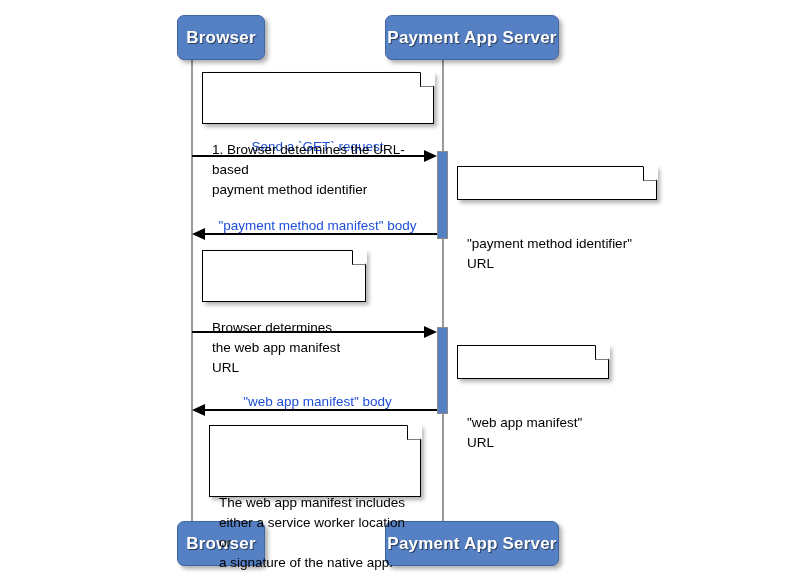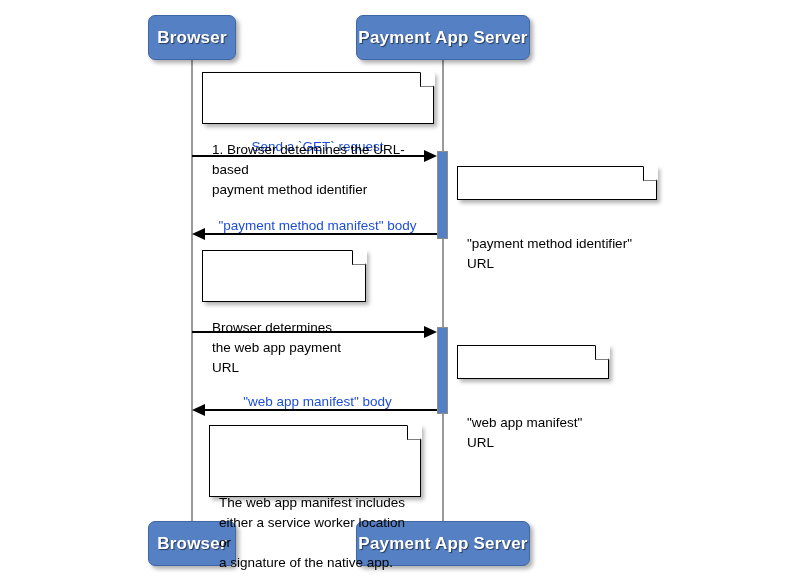--- a/index.html
+++ b/index.html
@@ -37,20 +37,21 @@
     font-size: 17px;
     font-weight: bold;
     display: flex;
     align-items: center;
     justify-content: center;
     letter-spacing: 0.2px;
     text-shadow: 1px 1px 1px rgba(0,0,0,0.55);
     box-shadow: 3px 3px 4px rgba(0,0,0,0.32);
     white-space: nowrap;
     z-index: 5;
+    margin-left: 29px;
   }
 
   
   .activation {
     position: absolute;
     box-sizing: border-box;
     width: 11px;
     background: #5580c4;
     border: 1px solid #8c8c8c;
     z-index: 4;
@@ -170,21 +171,21 @@
   <div class="msg-label" style="left:192px; top:218px; width:251px;">
     <span>"payment method manifest" body</span>
   </div>
   <div class="msg-line" style="left:204px; top:233px; width:239px;"></div>
   <div class="arrowhead left" style="left:192px; top:228px;"></div>
 
   <div class="note" style="left:202px; top:250px; width:164px; height:52px;">
     <div class="fold-cover"></div>
     <div class="fold"></div>
     <div class="note-text">Browser determines
-the web app payment URL</div>
+the web app manifest URL</div>
   </div>
 
   <div class="msg-line" style="left:192px; top:331px; width:238px;"></div>
   <div class="arrowhead right" style="left:424px; top:326px;"></div>
 
   <div class="note" style="left:457px; top:345px; width:152px; height:34px;">
     <div class="fold-cover"></div>
     <div class="fold"></div>
     <div class="note-text">"web app manifest" URL</div>
   </div>

